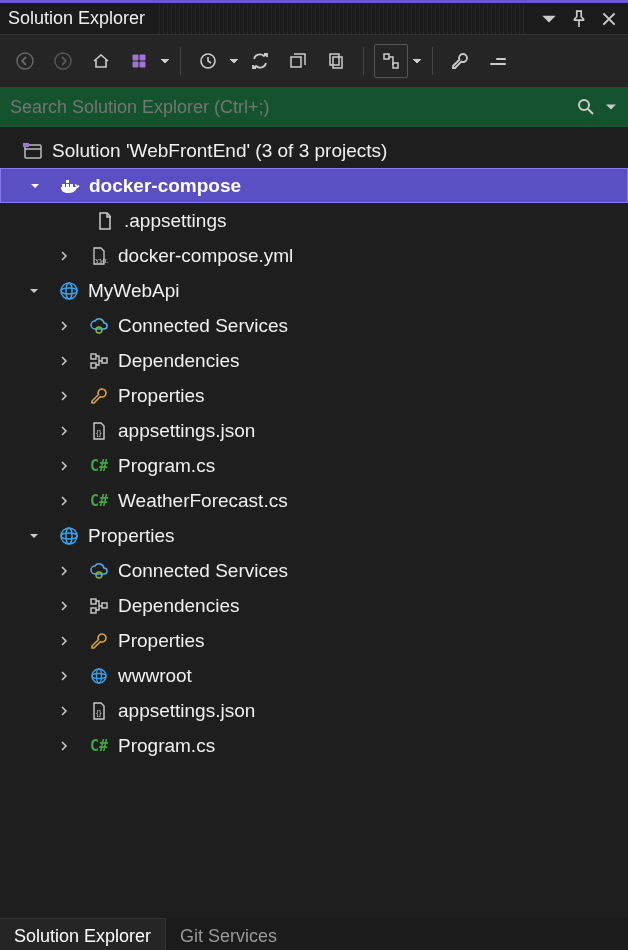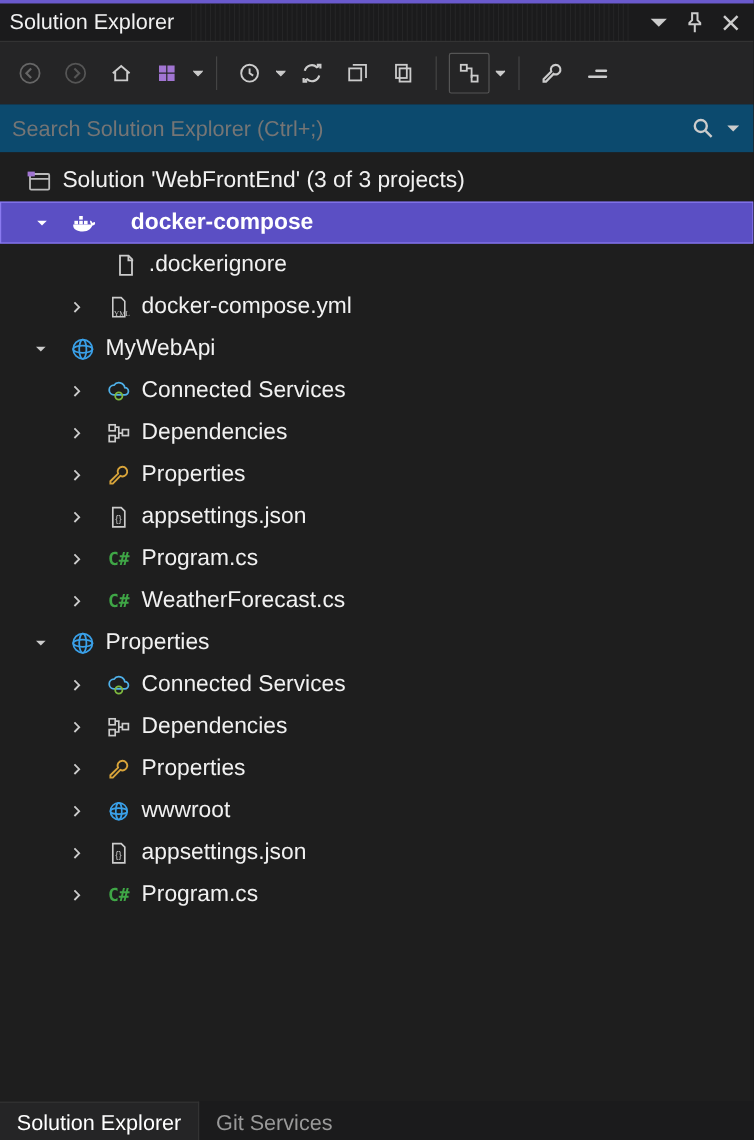--- a/index.html
+++ b/index.html
@@ -65,21 +65,21 @@
   .toolbar .tb-sep {
     width:1px; height:28px; background:#444; margin:0 6px;
   }
   .toolbar .tb-drop { width:10px; display:flex; align-items:center; justify-content:center; }
   .toolbar svg { stroke:#ccc; fill:none; }
   .toolbar .purple svg { fill:#a175d2; stroke:#a175d2; }
 
   
   .search-bar {
     height: 40px;
-    background: #0c4a6e;
+    background: #14532d;
     display:flex; align-items:center;
     padding: 0 10px;
   }
   .search-bar input {
     flex:1;
     background:transparent; border:none; outline:none;
     color:#bbb; font-size:18px;
   }
   .search-bar .mag {
     width:32px; height:32px;
@@ -111,21 +111,21 @@
     width:26px; height:26px;
     display:flex; align-items:center; justify-content:center;
     flex:0 0 auto;
     margin-right:6px;
   }
   .tree-row .label { font-size:19px; }
   .tree-row.selected {
     background: #5b4fc4;
     border: 1px solid #8a7af0;
   }
-  .tree-row.selected .label { font-weight:700; color:#fff;margin-left:20px; }
+  .tree-row.selected .label { font-weight:700; color:#fff; }
   .tree-row.bold .label { font-weight:700; }
   .tree-row .cs-icon {
     font-weight:700; font-size:15px; color:#3fa646;
     font-family: Consolas, monospace;
   }
 
   
   .tabs {
     height: 32px;
     background:#1b1b1c;
@@ -310,21 +310,21 @@
   </div>
 
   <div class="tree-row">
     <span class="indent" style="width:92px"></span>
     <span class="icon">
       <svg class="ic20" viewBox="0 0 20 20" fill="none" stroke="#ccc" stroke-width="1.5">
           <path d="M5 2h7l3 3v13H5z"></path>
           <path d="M12 2v4h4"></path>
         </svg>
     </span>
-    <span class="label">.dockerignore</span>
+    <span class="label">.appsettings</span>
   </div>
 
   <div class="tree-row">
     <span class="indent" style="width:54px"></span>
     <span class="expander">
       <svg width="10" height="10" viewBox="0 0 10 10">
           <path d="M3 1l4 4-4 4" fill="none" stroke="#ccc" stroke-width="1.5"></path>
         </svg>
     </span>
     <span class="indent" style="width:12px"></span>

